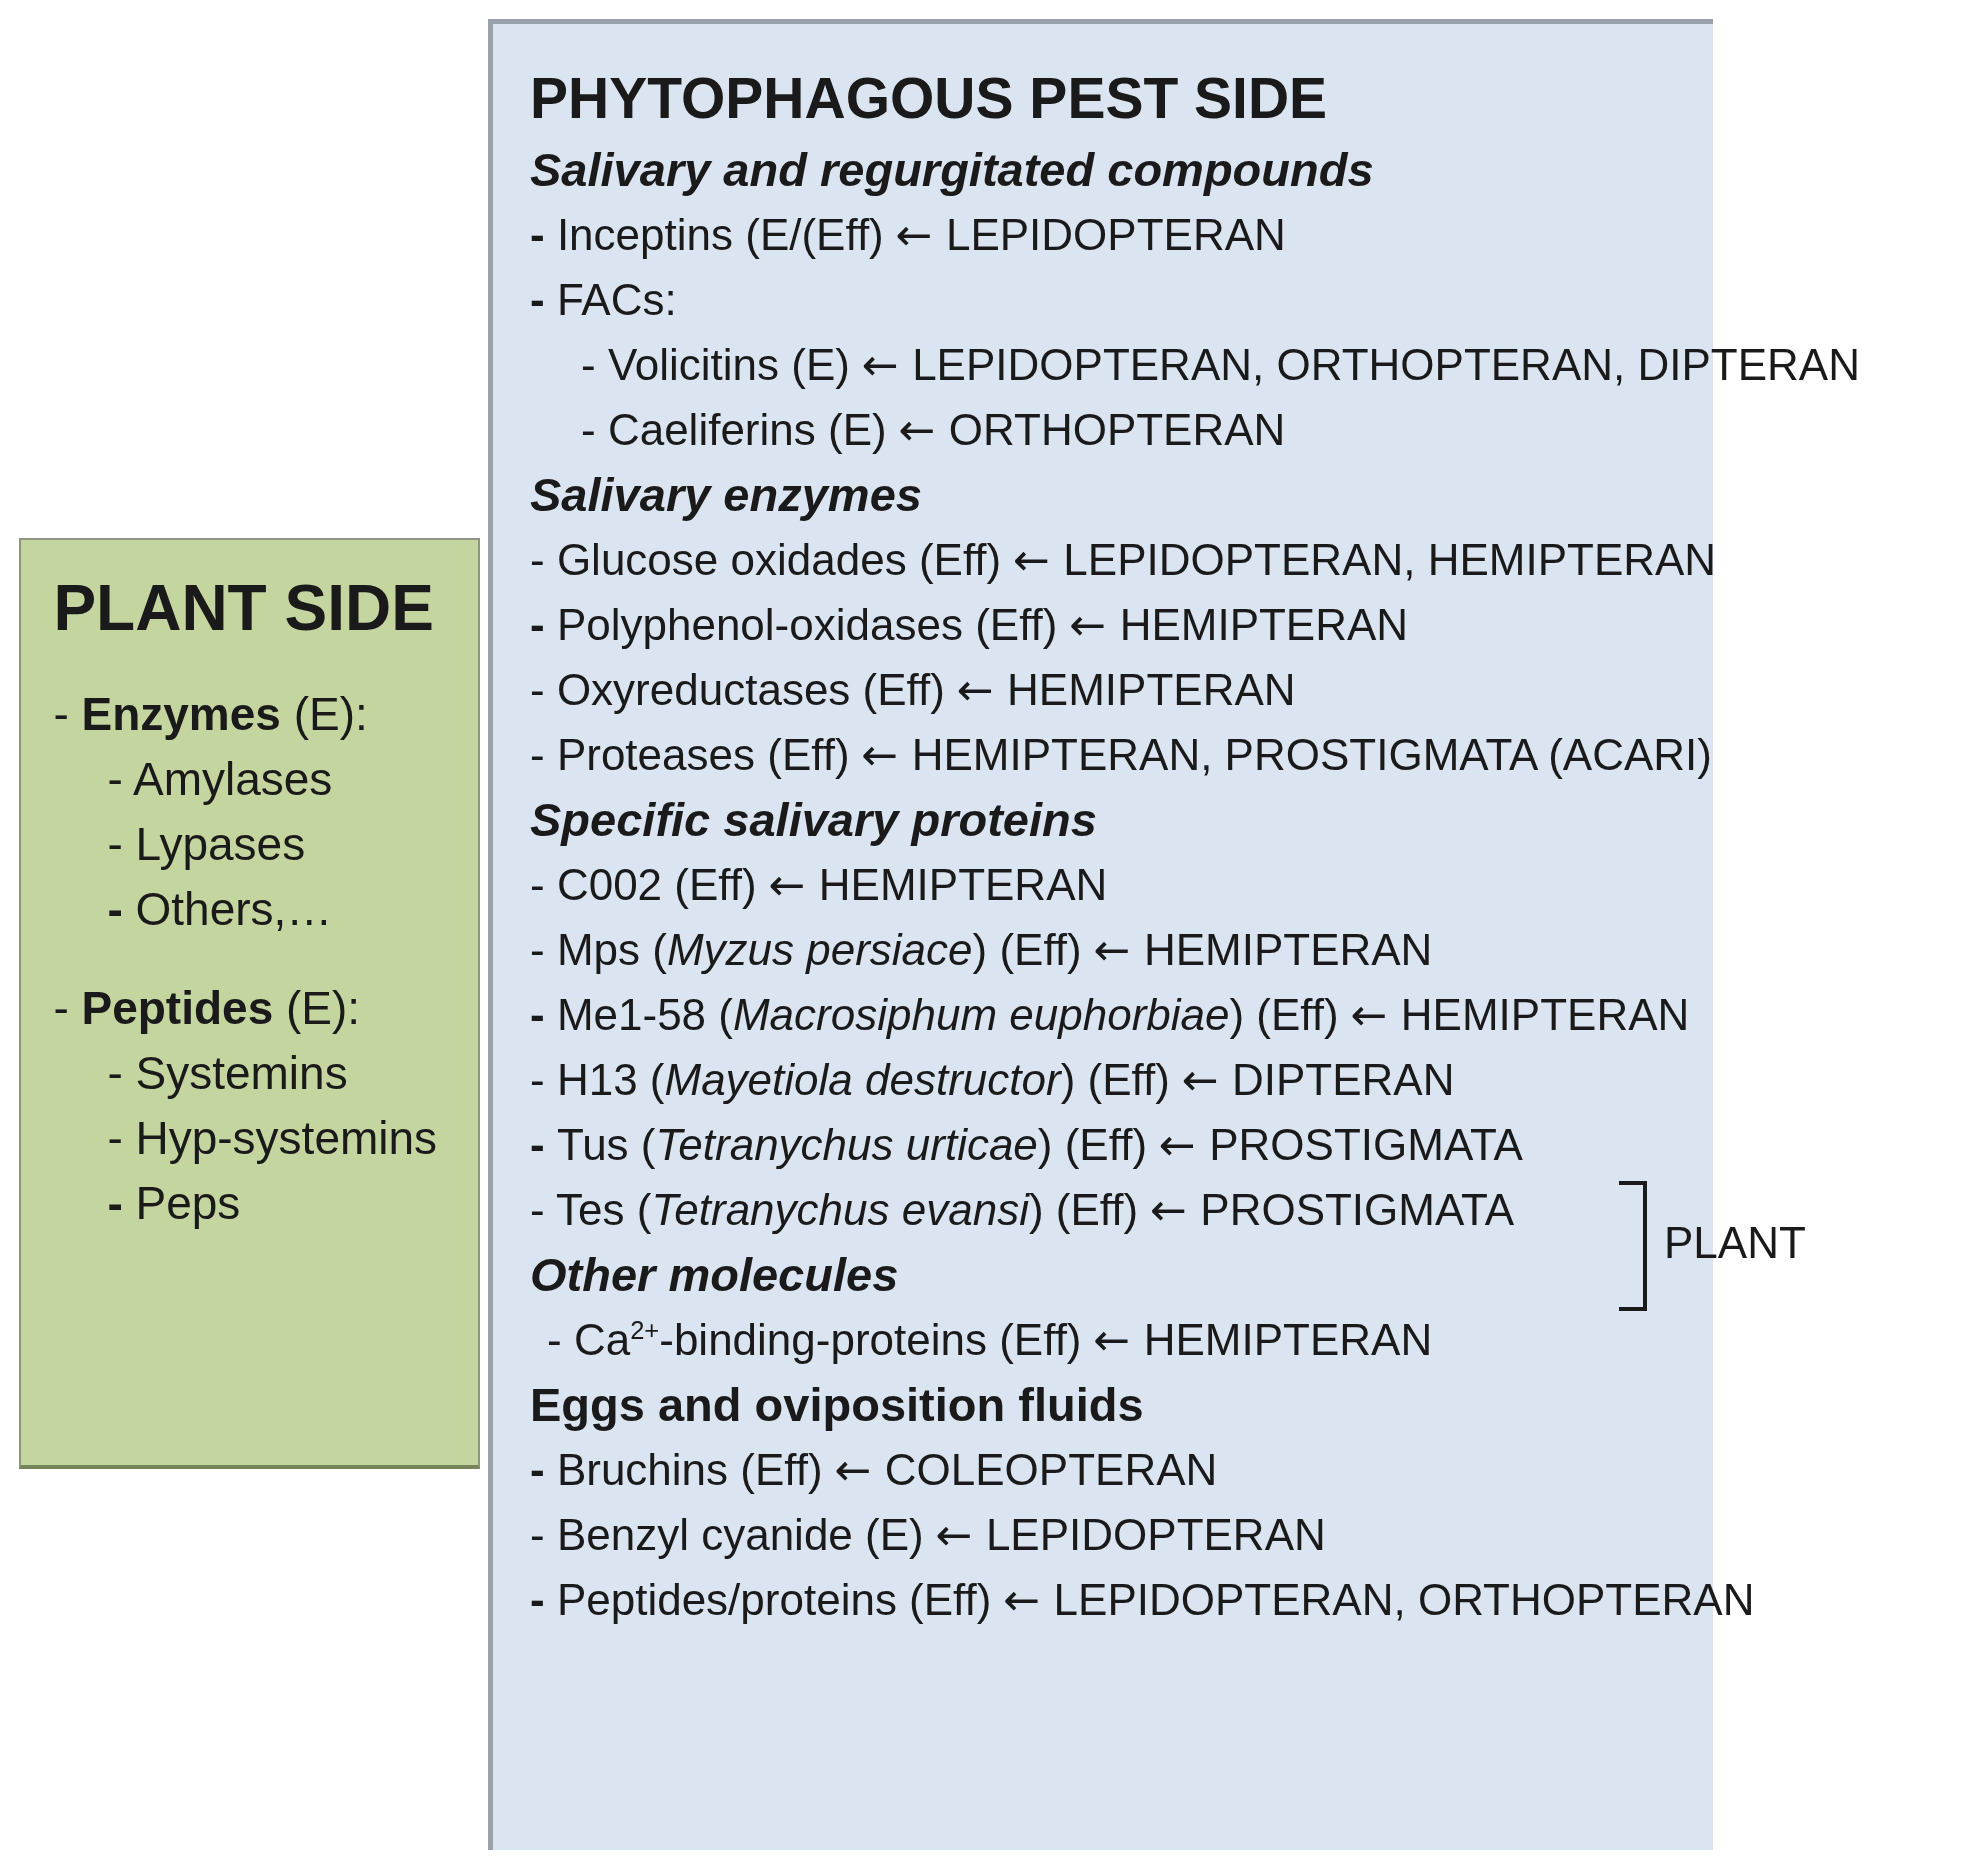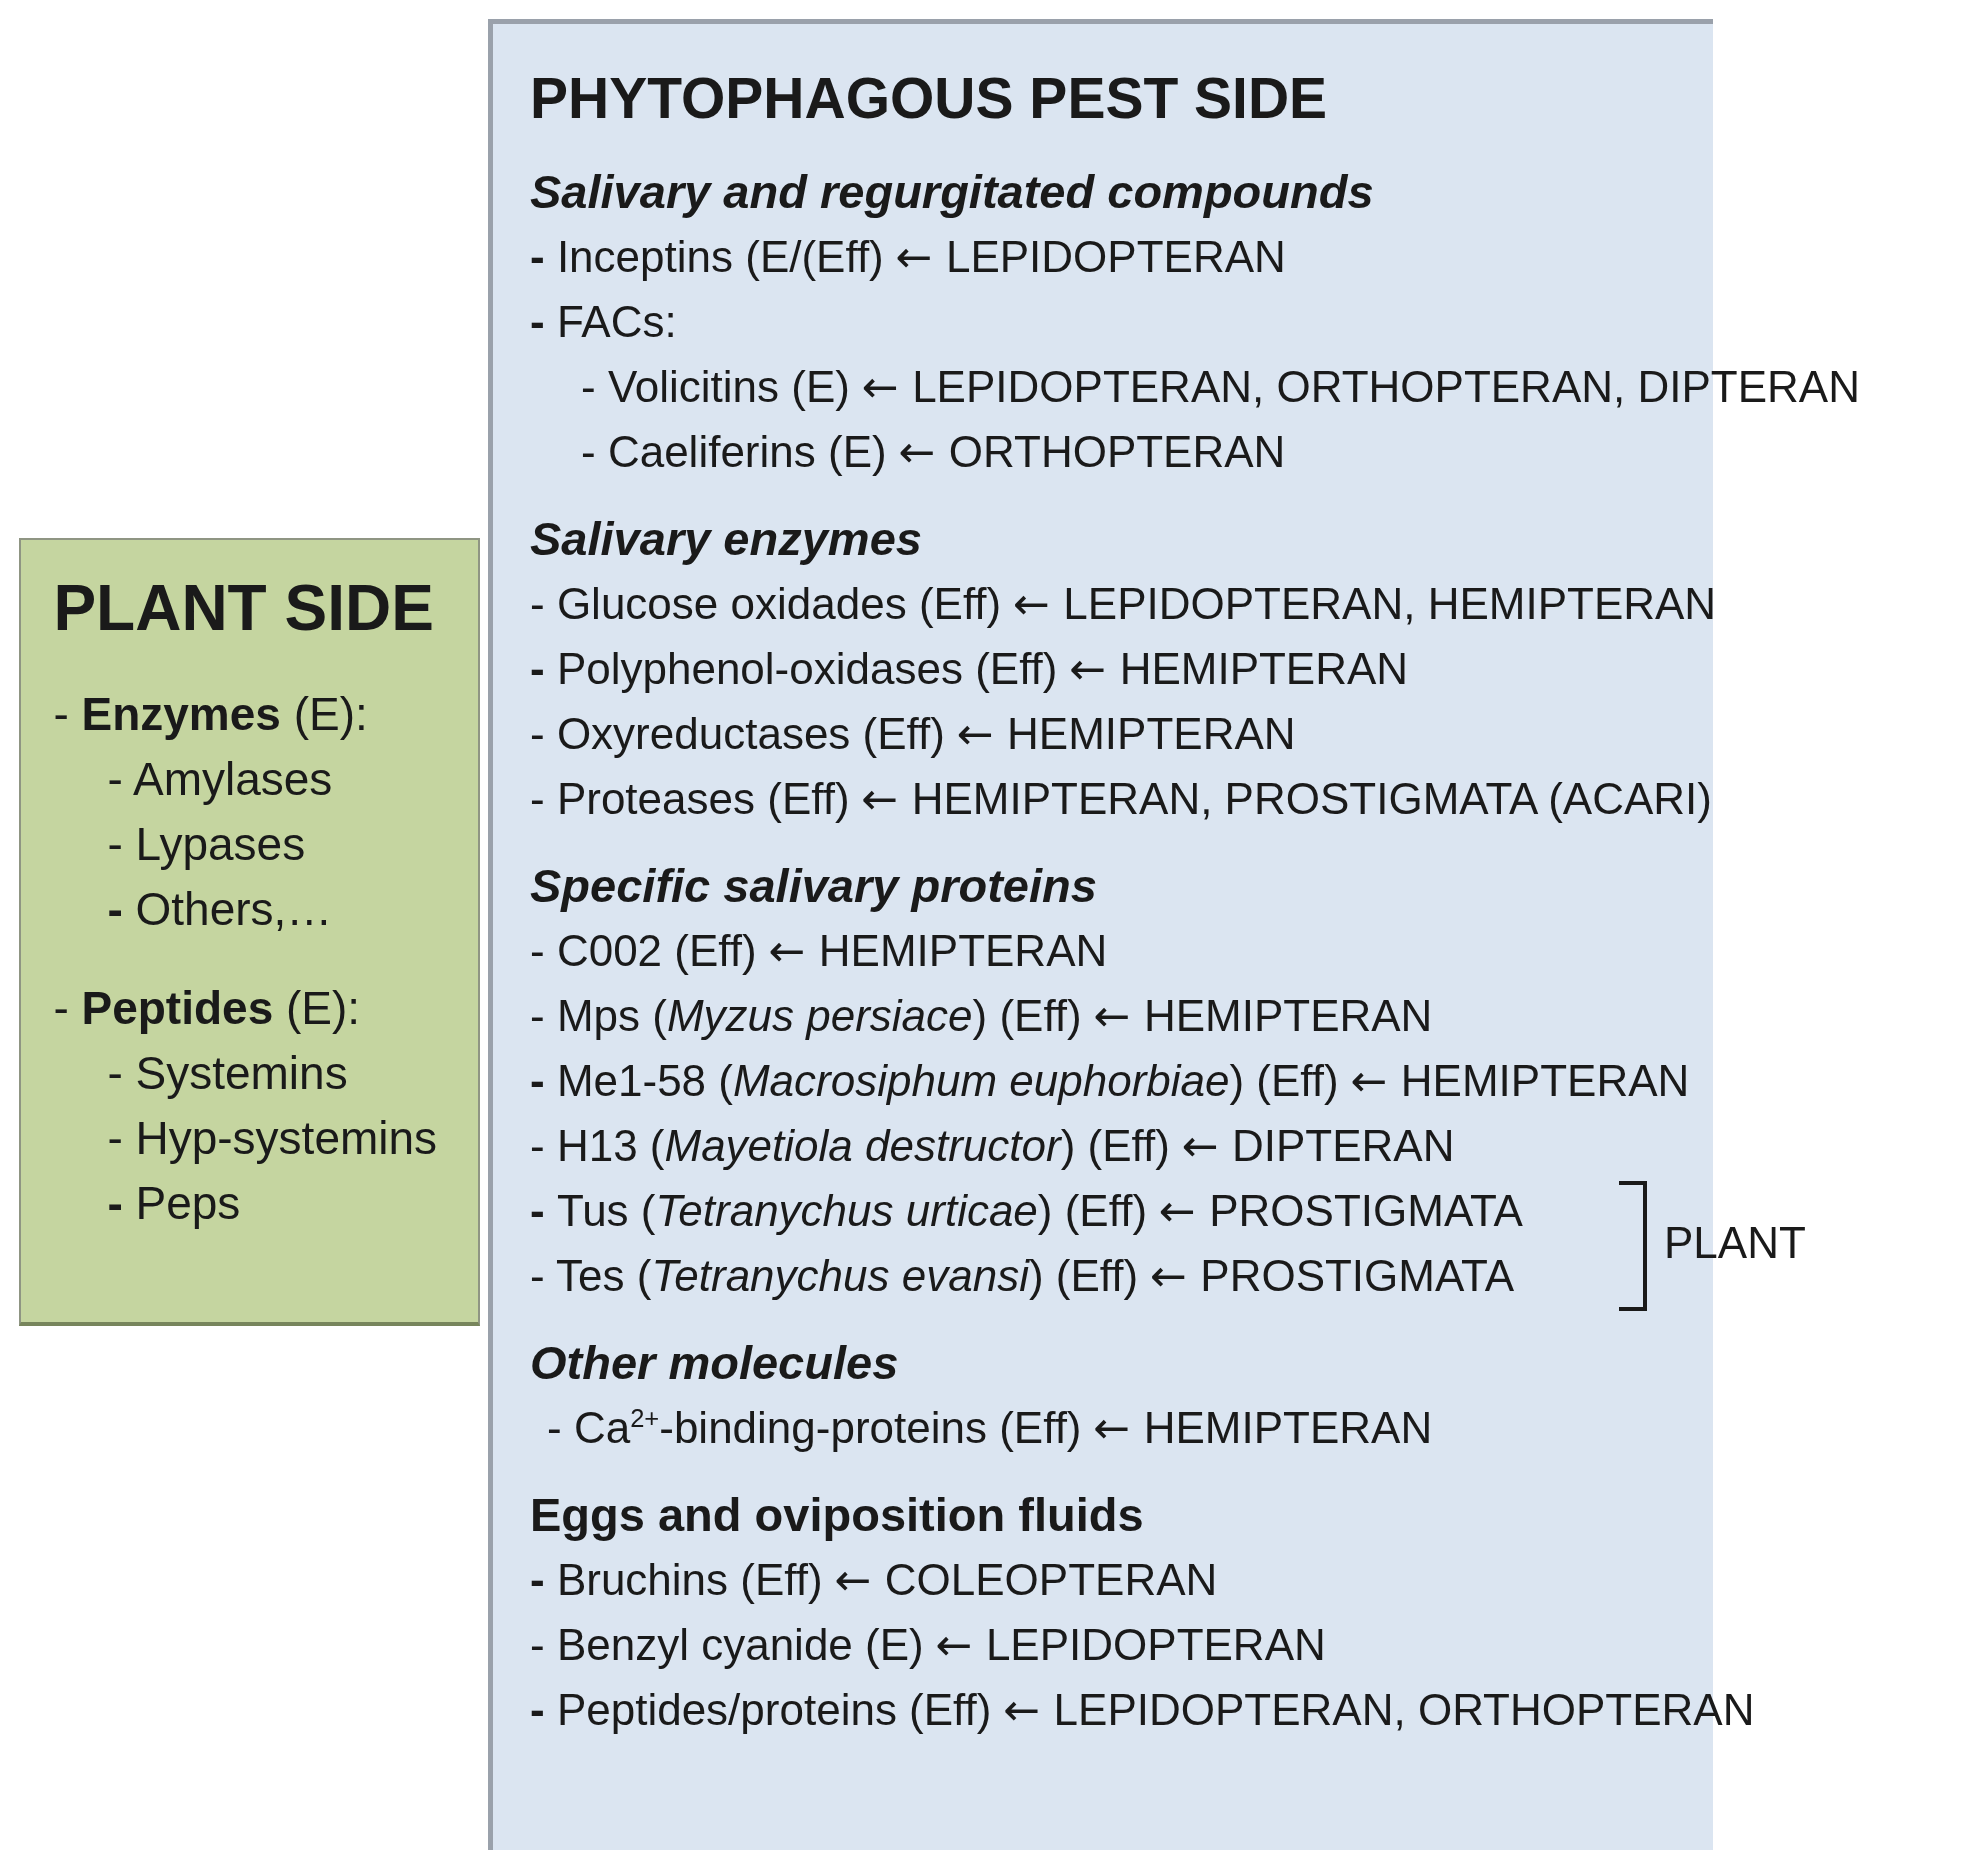--- a/index.html
+++ b/index.html
@@ -13,21 +13,21 @@
   html,body{margin:0;padding:0;}
   body{
     width:1983px;height:1872px;background:#ffffff;
     font-family:"Liberation Sans","DejaVu Sans",sans-serif;
     color:var(--ink);
   }
   .canvas{position:relative;width:1983px;height:1872px;overflow:hidden;background:#fff;}
 
   
   .plant-box{
-    position:absolute;left:19.4px;top:538px;width:461px;height:788px;
+    position:absolute;left:19.4px;top:538px;width:461px;height:931px;
     background:var(--plant-fill);
     border:2.5px solid var(--plant-border);
     border-bottom:4.2px solid var(--plant-border-dark);
     box-sizing:border-box;
     padding:29px 0 0 32px;
   }
   .plant-title{
     font-size:64px;font-weight:bold;line-height:78px;letter-spacing:0px;white-space:nowrap;
   }
   .pgroup{margin-top:35px;}
@@ -39,21 +39,21 @@
   
   .pest-box{
     position:absolute;left:488px;top:18.6px;width:1225px;height:1831px;
     background:var(--pest-fill);
     border-top:5px solid var(--pest-border);
     border-left:5px solid var(--pest-border);
     box-sizing:border-box;
     padding:35px 0 0 37px;
   }
   .pest-title{font-size:57px;font-weight:bold;line-height:78px;white-space:nowrap;}
-  .section{margin-top:22px;}
+  .section{}
   .sec-heading{font-size:47px;font-weight:bold;line-height:65px;white-space:nowrap;}
   .sec-heading.italic{font-style:italic;}
   .line{font-size:44px;line-height:65px;white-space:nowrap;}
   .line.indent1{padding-left:51px;}
   .dash{font-weight:400;}
   .dash.bd{font-weight:700;}
   .it{font-style:italic;}
   .sup{font-size:0.58em;vertical-align:super;line-height:0;}
   .arrow{font-family:"DejaVu Sans",sans-serif;margin:0 13.5px 0 11.8px;}
 

